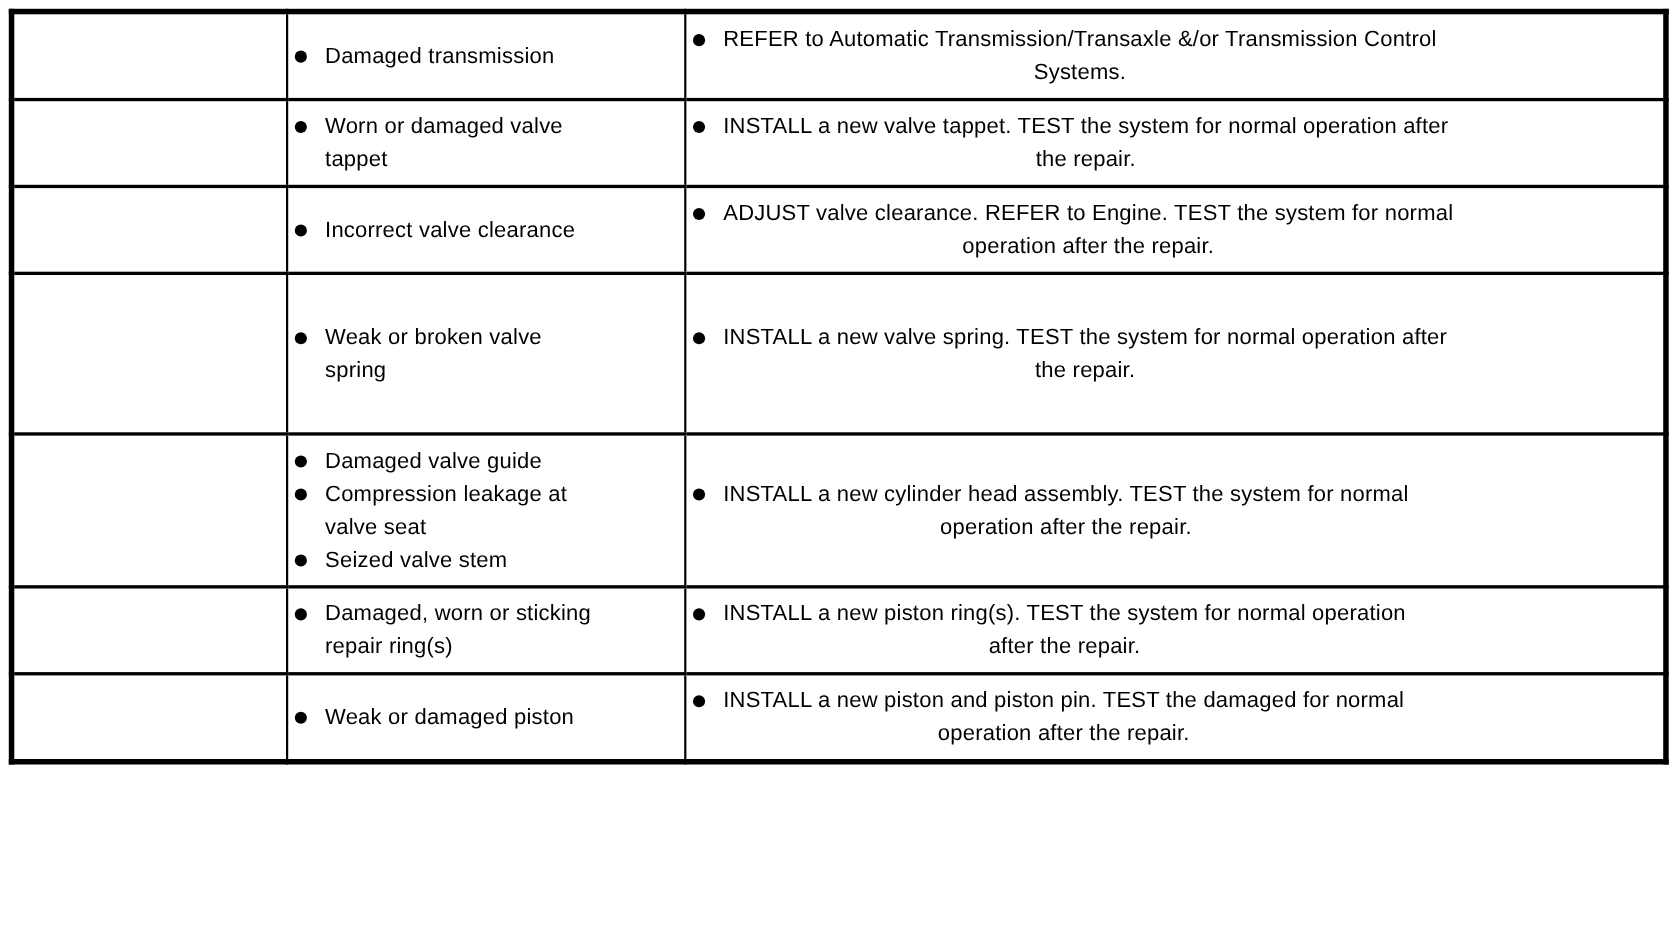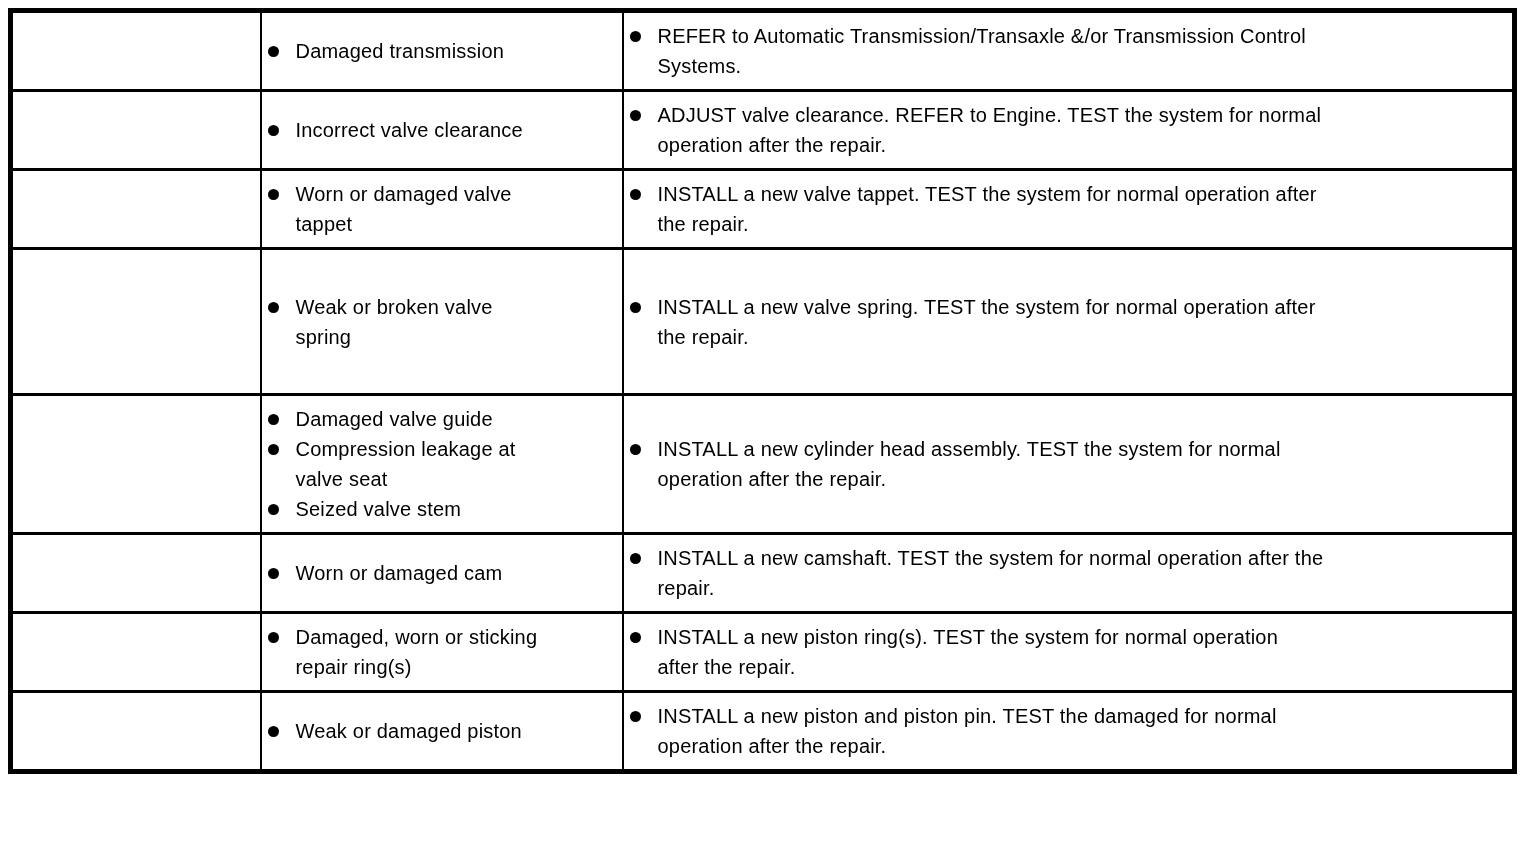--- a/index.html
+++ b/index.html
@@ -36,20 +36,21 @@
   td.col-condition {
     padding: 8px 10px;
   }
   td.col-causes {
     padding-left: 30px;
     padding-right: 4px;
   }
   td.col-actions {
     padding-left: 32px;
     padding-right: 8px;
+    text-align: center;
   }
   tr.t-row { height: 77px; }
   tr.t-row:nth-child(1) { height: 76px; }
   tr.t-row:nth-child(4) { height: 146px; }
   tr.t-row:nth-child(10) { height: 81px; }
 
   .bullet-item {
     display: flex;
     align-items: flex-start;
     gap: 17px;
@@ -95,55 +96,55 @@
 Systems.</span>
             </div>
           </td>
   </tr>
 
   <tr class="t-row">
     <td class="col-condition"></td>
     <td class="col-causes">
             <div class="bullet-item">
               <span class="bullet"></span>
+              <span class="bullet-text">Worn or damaged valve
+tappet</span>
+            </div>
+          </td>
+    <td class="col-actions">
+            <div class="bullet-item">
+              <span class="bullet"></span>
+              <span class="bullet-text">INSTALL a new valve tappet. TEST the system for normal operation after
+the repair.</span>
+            </div>
+          </td>
+  </tr>
+
+  <tr class="t-row">
+    <td class="col-condition"></td>
+    <td class="col-causes">
+            <div class="bullet-item">
+              <span class="bullet"></span>
               <span class="bullet-text">Incorrect valve clearance</span>
             </div>
           </td>
     <td class="col-actions">
             <div class="bullet-item">
               <span class="bullet"></span>
               <span class="bullet-text">ADJUST valve clearance. REFER to Engine. TEST the system for normal
 operation after the repair.</span>
             </div>
           </td>
   </tr>
 
   <tr class="t-row">
     <td class="col-condition"></td>
     <td class="col-causes">
             <div class="bullet-item">
               <span class="bullet"></span>
-              <span class="bullet-text">Worn or damaged valve
-tappet</span>
-            </div>
-          </td>
-    <td class="col-actions">
-            <div class="bullet-item">
-              <span class="bullet"></span>
-              <span class="bullet-text">INSTALL a new valve tappet. TEST the system for normal operation after
-the repair.</span>
-            </div>
-          </td>
-  </tr>
-
-  <tr class="t-row">
-    <td class="col-condition"></td>
-    <td class="col-causes">
-            <div class="bullet-item">
-              <span class="bullet"></span>
               <span class="bullet-text">Weak or broken valve
 spring</span>
             </div>
           </td>
     <td class="col-actions">
             <div class="bullet-item">
               <span class="bullet"></span>
               <span class="bullet-text">INSTALL a new valve spring. TEST the system for normal operation after
 the repair.</span>
             </div>
@@ -169,36 +170,20 @@
           </td>
     <td class="col-actions">
             <div class="bullet-item">
               <span class="bullet"></span>
               <span class="bullet-text">INSTALL a new cylinder head assembly. TEST the system for normal
 operation after the repair.</span>
             </div>
           </td>
   </tr>
 
-  <tr class="t-row">
-    <td class="col-condition"></td>
-    <td class="col-causes">
-            <div class="bullet-item">
-              <span class="bullet"></span>
-              <span class="bullet-text">Worn or damaged cam</span>
-            </div>
-          </td>
-    <td class="col-actions">
-            <div class="bullet-item">
-              <span class="bullet"></span>
-              <span class="bullet-text">INSTALL a new camshaft. TEST the system for normal operation after the
-repair.</span>
-            </div>
-          </td>
-  </tr>
 
 
 
   <tr class="t-row">
     <td class="col-condition"></td>
     <td class="col-causes">
             <div class="bullet-item">
               <span class="bullet"></span>
               <span class="bullet-text">Damaged, worn or sticking
 repair ring(s)</span>

